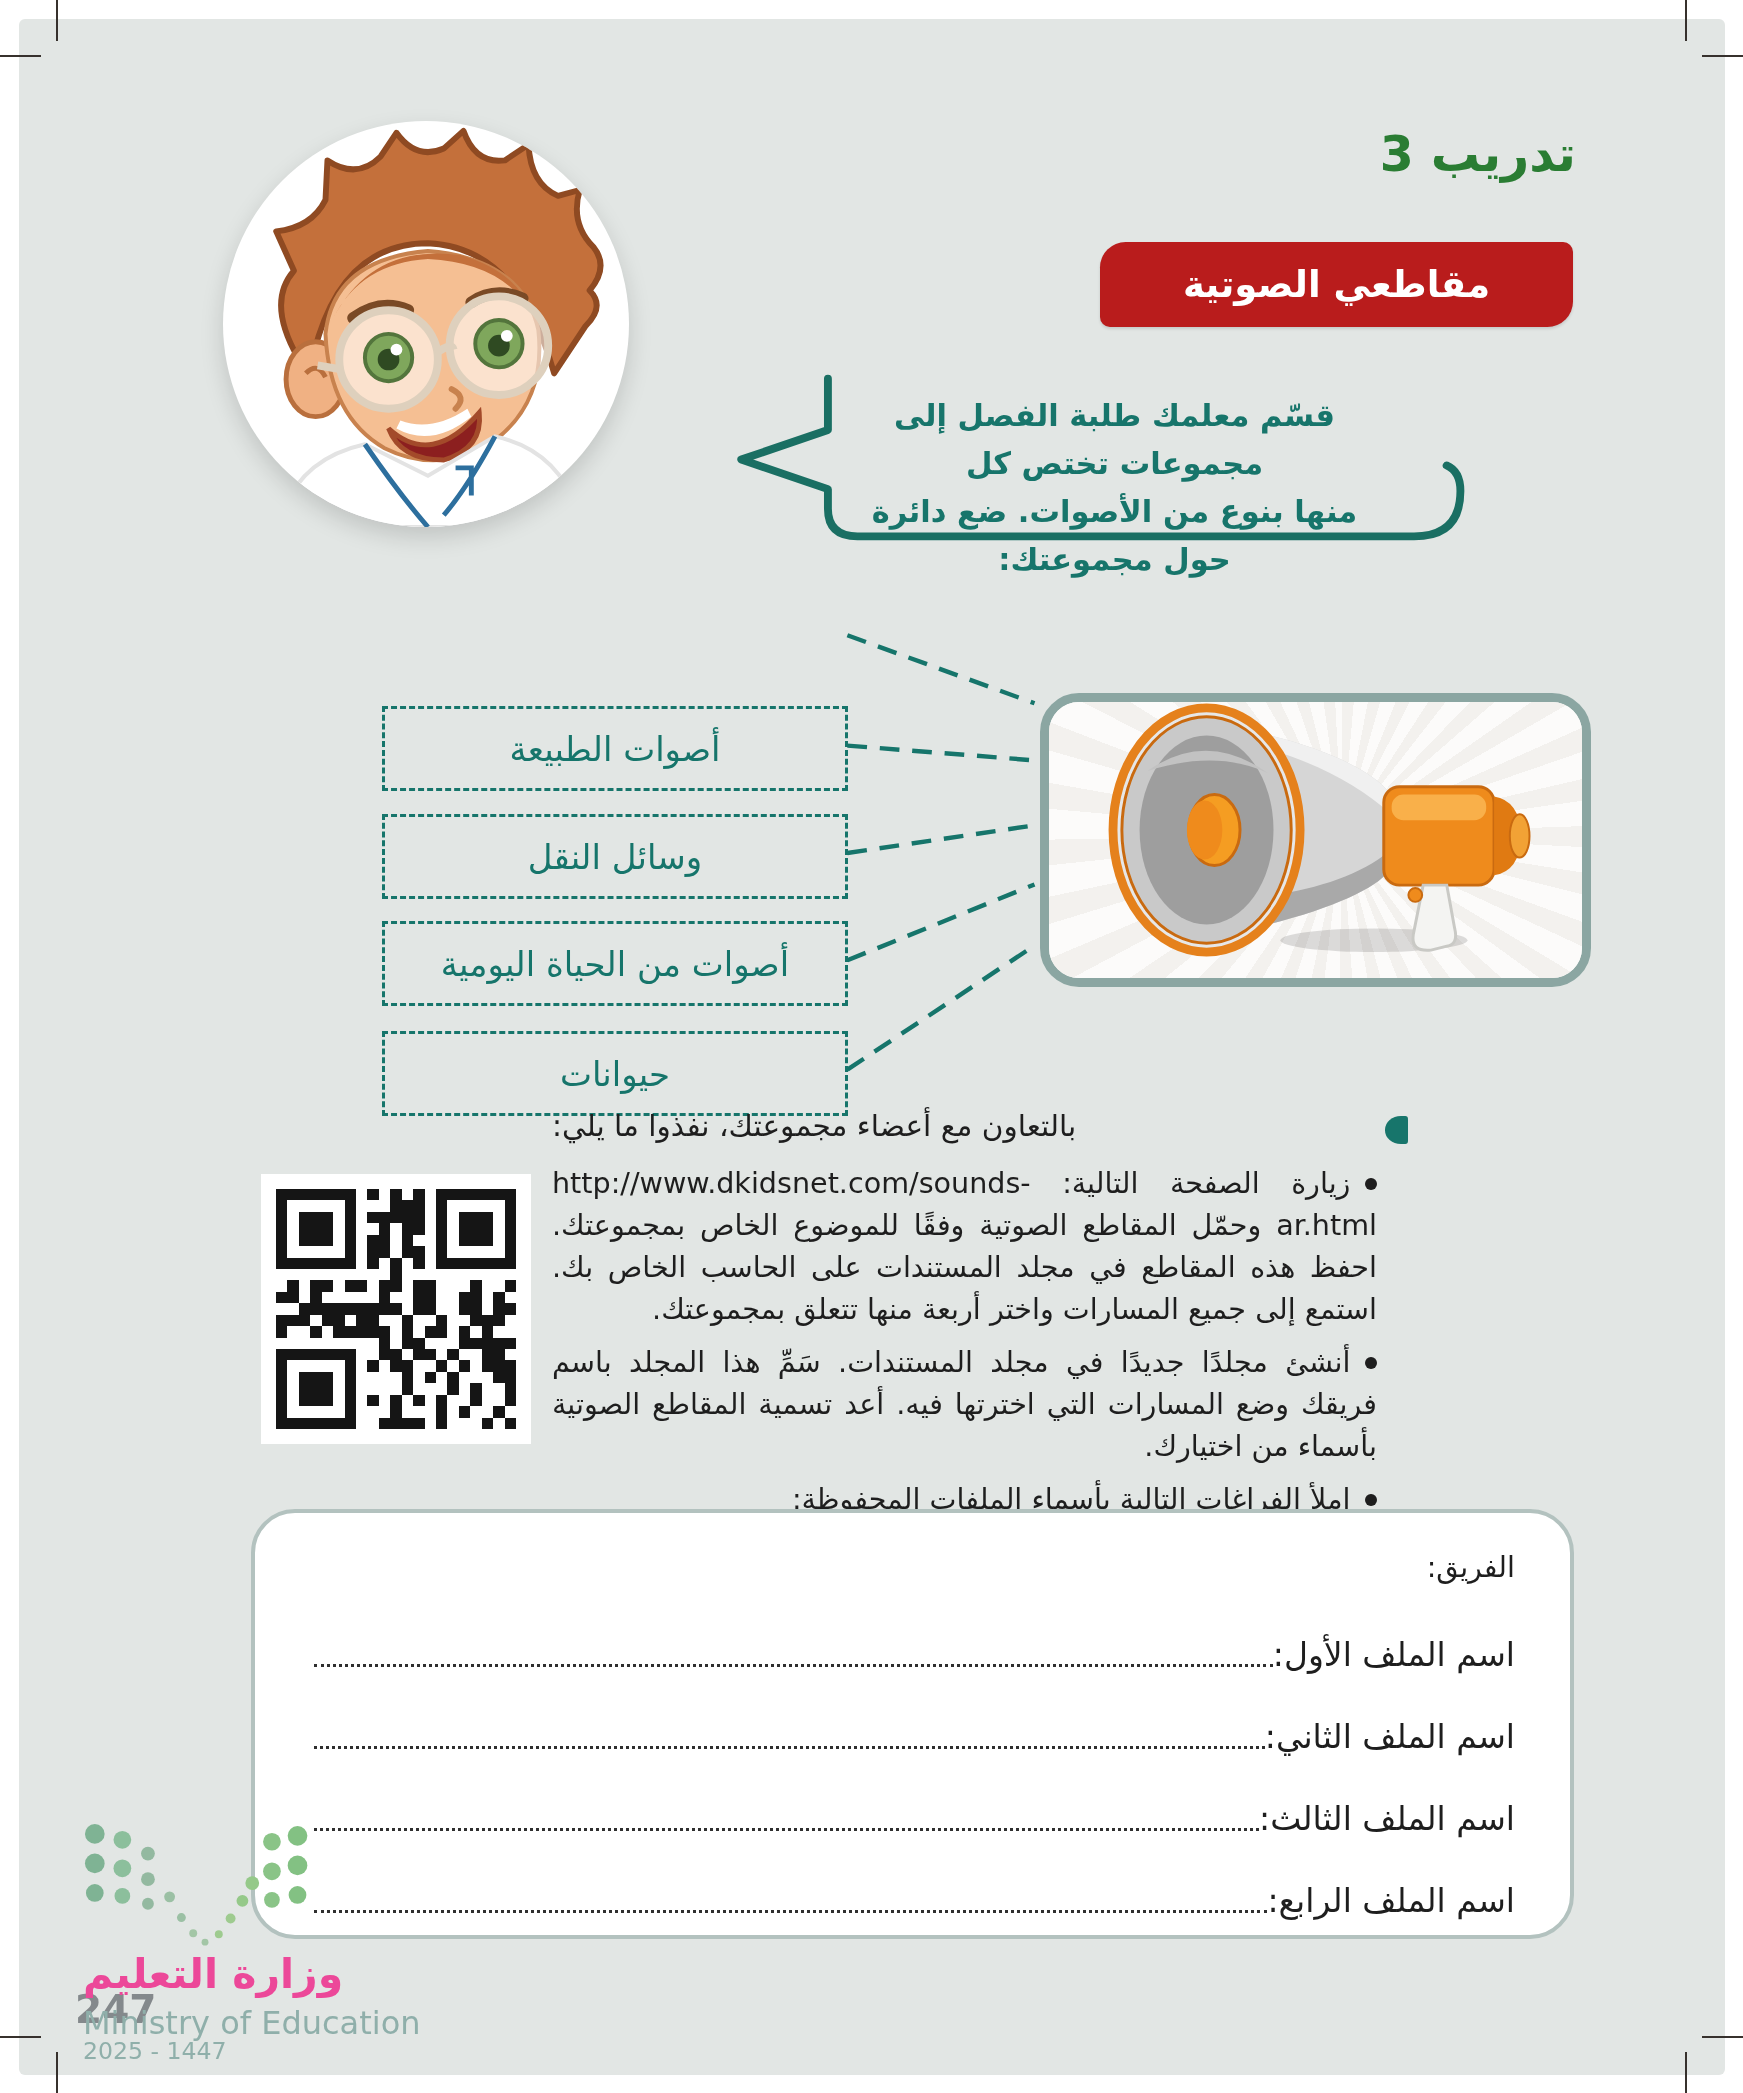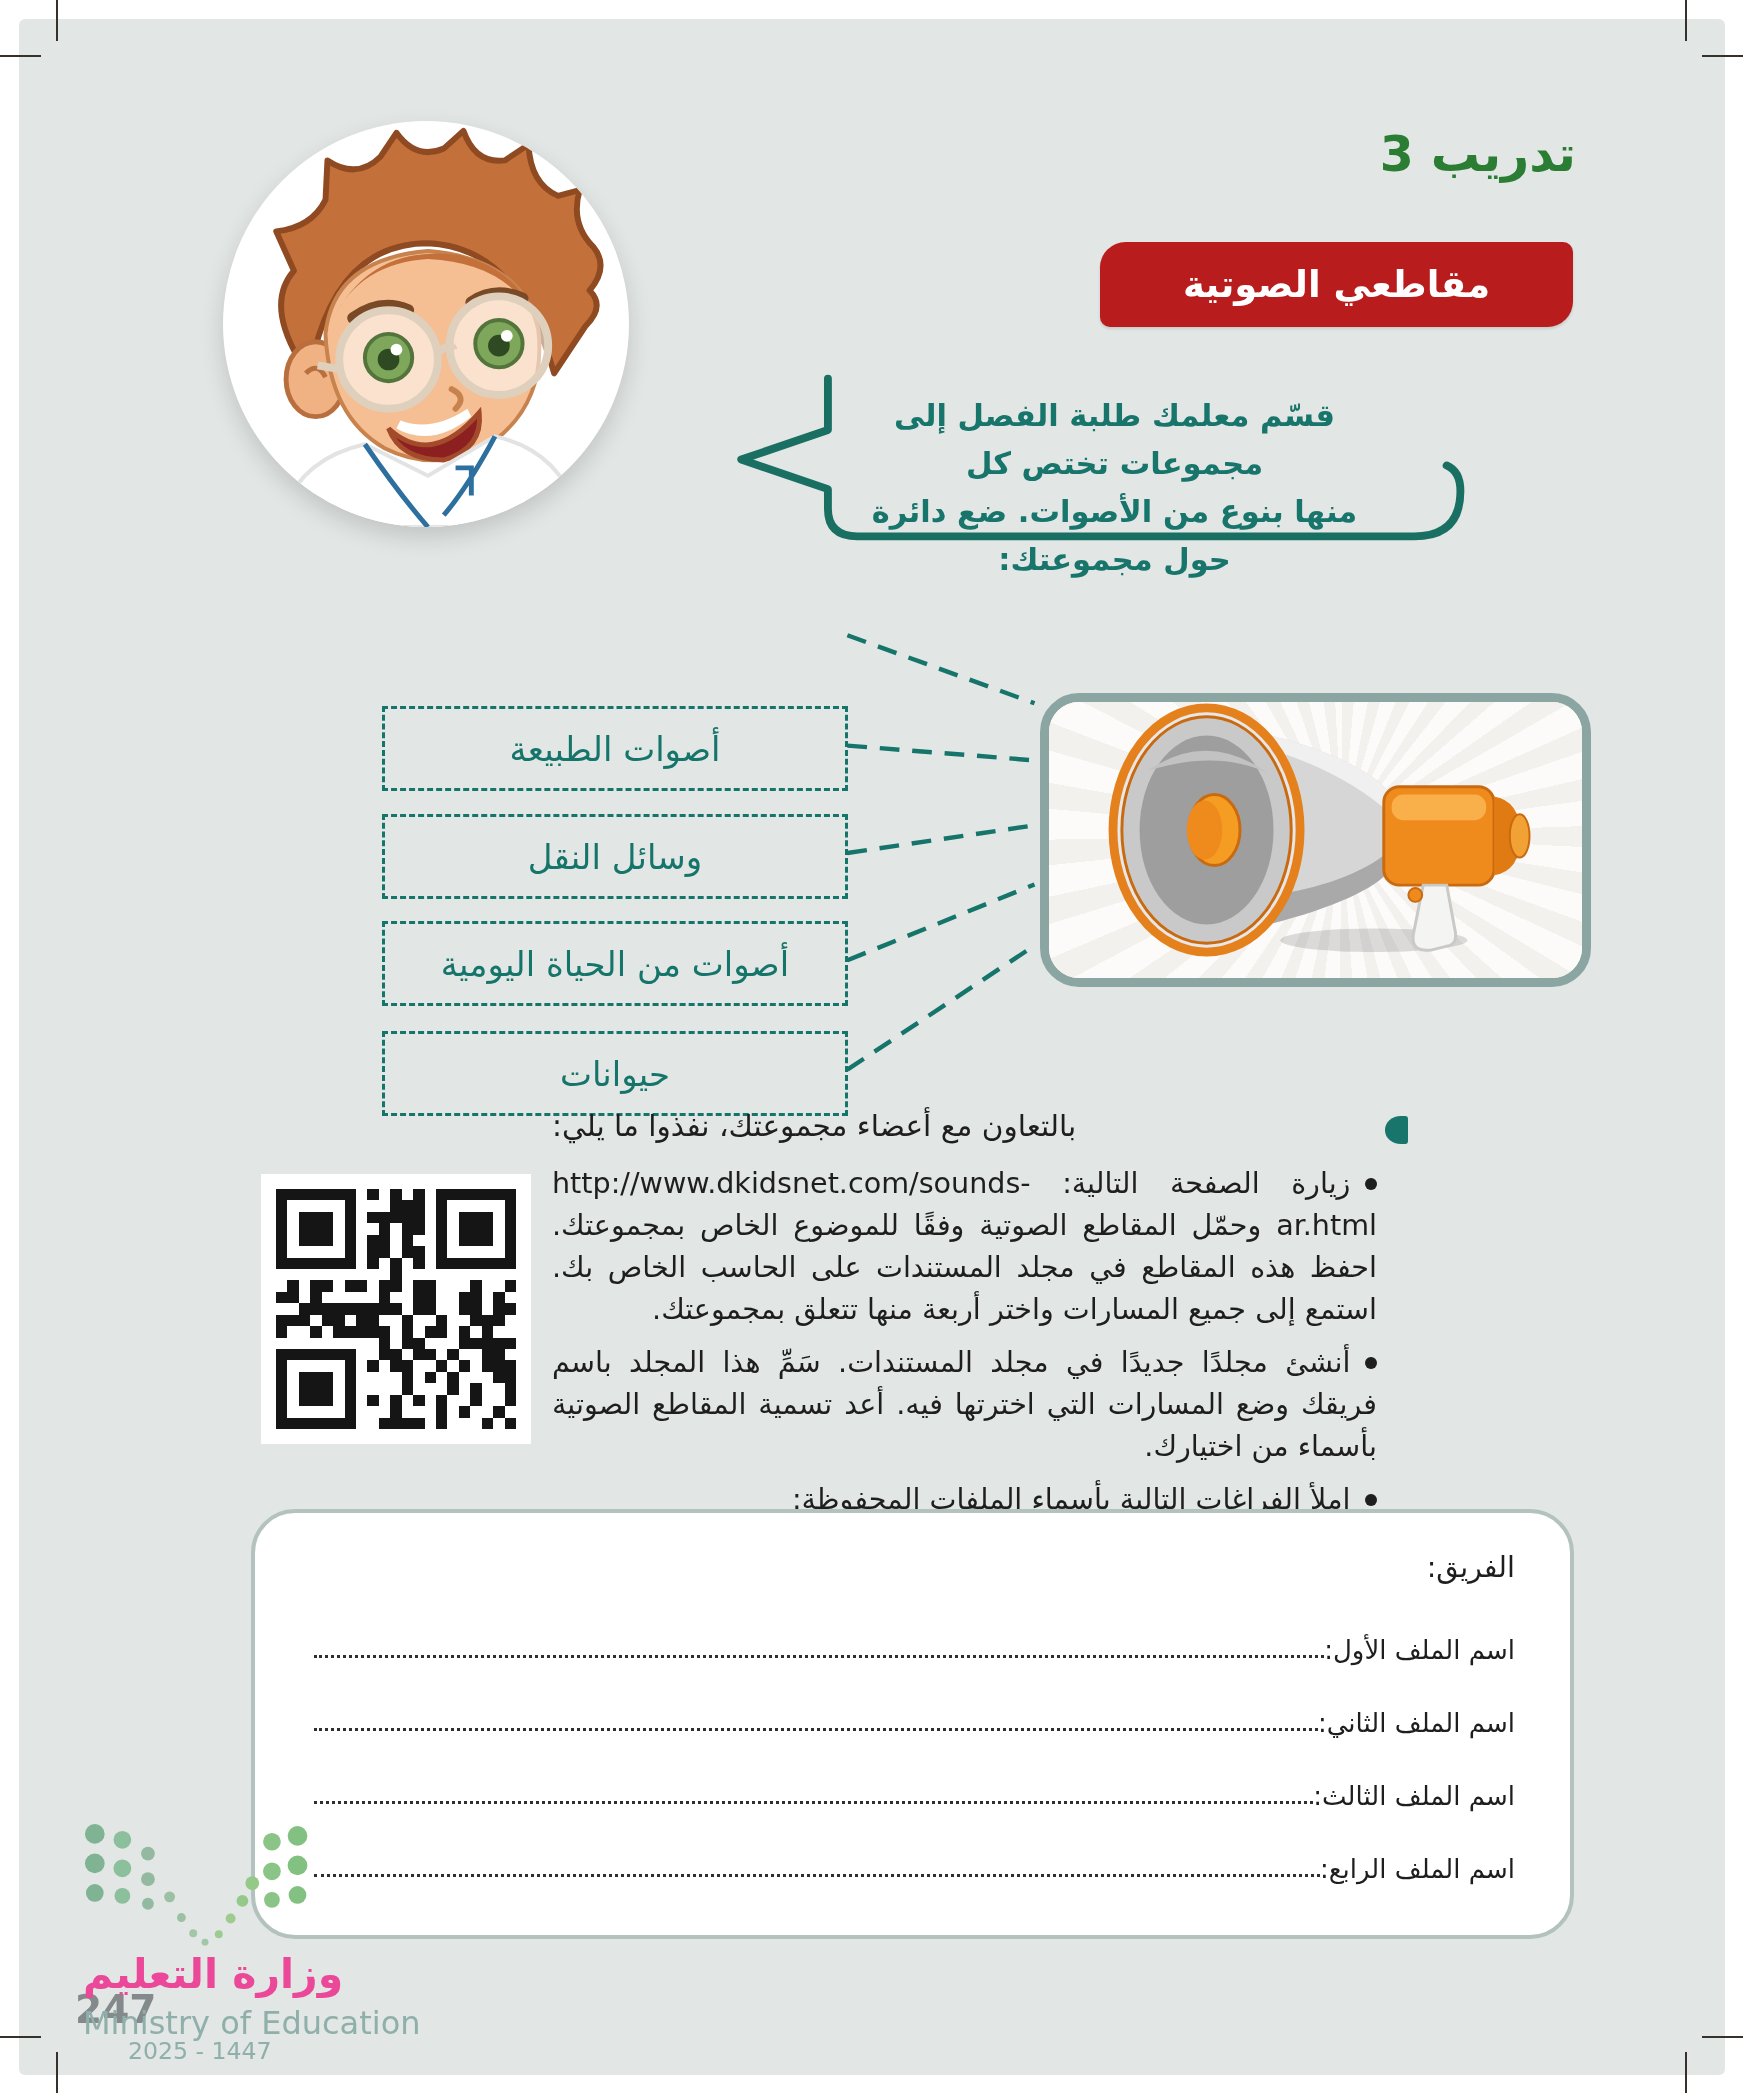--- a/index.html
+++ b/index.html
@@ -42,27 +42,27 @@
   .url{direction:ltr;unicode-bidi:embed;font-weight:500;}
   
   .qr{position:absolute;left:261px;top:1174px;width:270px;height:270px;background:#ffffff;padding:0;}
   .qr svg{position:absolute;left:14.8px;top:14.8px;width:240px;height:240px;}
   
   .form-box{position:absolute;left:251px;top:1509px;width:1323px;height:430px;background:#ffffff;
     border:4.9px solid #b3c2bf;border-radius:44px;box-sizing:border-box;padding:37px 55px 32px 55px;
     direction:rtl;}
   .team-label{font-size:28.6px;color:#1e1e1e;font-weight:500;margin-bottom:51px;}
   .form-row{display:flex;align-items:flex-end;margin-bottom:43px;}
-  .form-row .lbl{white-space:nowrap;font-size:26px;color:#1e1e1e;font-weight:500;}
+  .form-row .lbl{white-space:nowrap;font-size:33px;color:#1e1e1e;font-weight:500;}
   .dotfill{flex:1;border-bottom:3px dotted #2f2f2f;margin-bottom:6.9px;margin-left:3.9px;}
   
   .page-num{position:absolute;left:75px;top:1939px;font-size:39px;font-weight:bold;color:#84898c;margin-top:48px;}
   .logo-ar{position:absolute;left:83px;top:1950px;font-size:41px;font-weight:bold;color:#ec4899;direction:rtl;}
   .logo-en{position:absolute;left:83px;top:2004px;font-size:32px;color:#8fafaa;}
-  .logo-year{position:absolute;left:83px;top:2037px;font-size:23.6px;color:#8fafaa;margin-left:45px;}
+  .logo-year{position:absolute;left:83px;top:2037px;font-size:23.6px;color:#8fafaa;}
   .logo-dots{position:absolute;left:83px;top:1820px;}
 </style>
 </head>
 <body>
 
 <div id="stage">
   <div class="sheet"></div>
 
   <div class="crop" style="left:56px;top:0;width:2px;height:41px;"></div>
   <div class="crop" style="left:0;top:55px;width:41px;height:2px;"></div>

